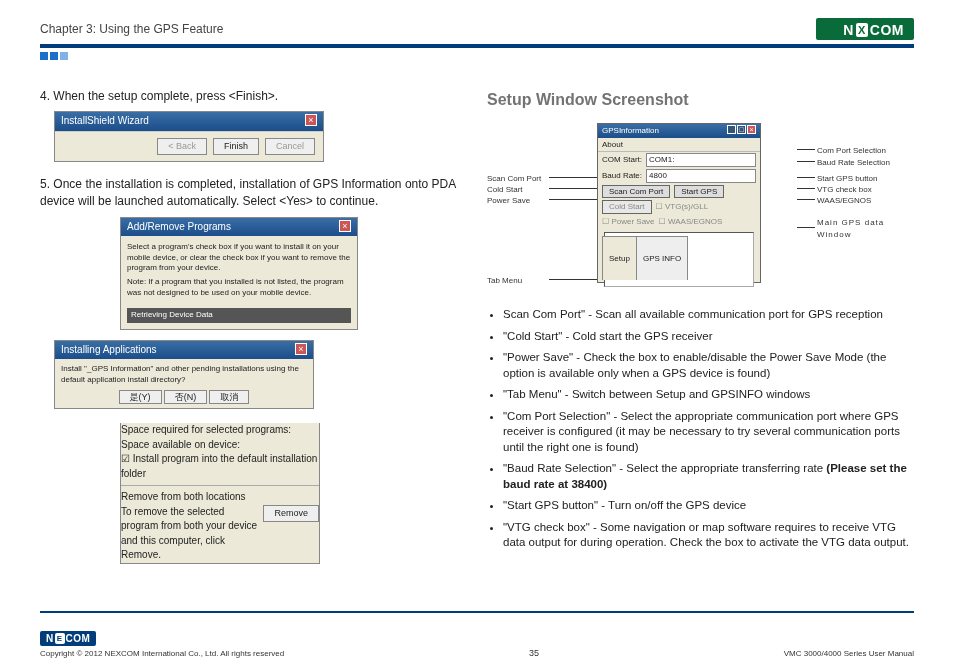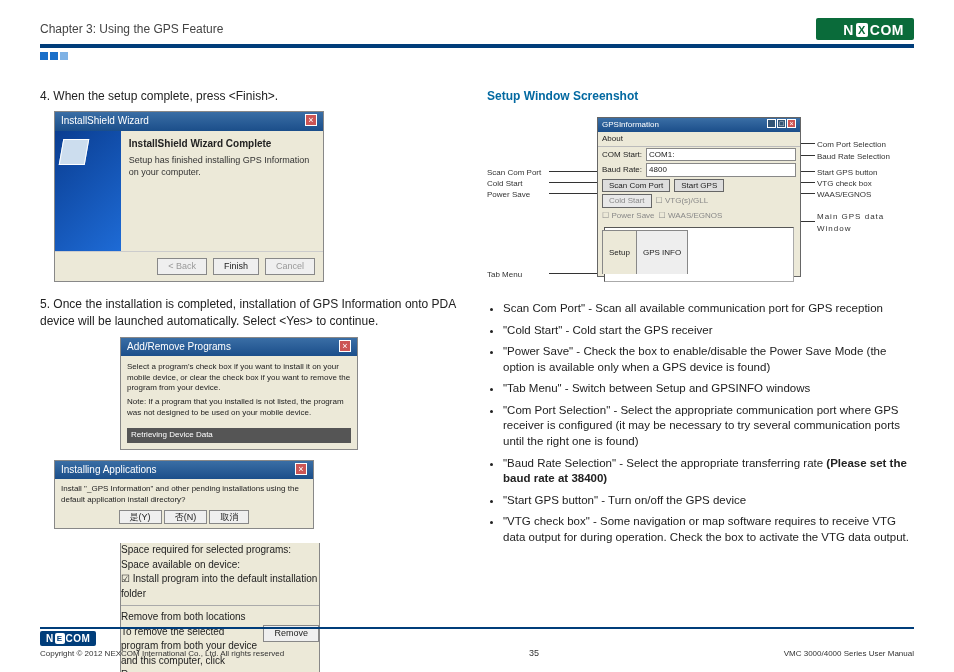--- a/index.html
+++ b/index.html
@@ -61,31 +61,31 @@
 
   .win2 { width:238px; margin-left:80px; }
   .win2 .win-body2 { padding:6px; font-size:8px; line-height:1.3; }
   .greyrow{background:#555;color:#fff;padding:2px 4px;margin:10px 0 0 0;font-size:8px;}
   .win3 { width:260px; margin-left:14px; margin-top:-4px;}
   .win3 .wb{padding:4px 6px;font-size:8px;line-height:1.4;}
   .win4 { width:200px; margin-left:80px; }
   .chk::before{content:"☑ ";}
   .sep{border-top:1px solid #aaa;margin:4px 0;}
 
-  .rhead { font-weight:bold; font-size:12px; margin-bottom:0; color:#0369a1;}
+  .rhead { font-weight:bold; font-size:16px; margin-bottom:0; color:#737373;}
   .rintro { margin-bottom:8px; }
 
   .diagram {
     position: relative;
     height: 180px;
     margin: 6px 0 10px 0;
     font-size: 8px;
   }
   .gwin {
-    position:absolute; left:110px; top:6px; width:204px; height:160px;
+    position:absolute; left:110px; top:6px; width:164px; height:160px;
     border:1px solid #666; background:#ece9d8;
   }
   .gwin-t{background:linear-gradient(#3a6ea5,#1b4e8a);color:#fff;font-size:8px;padding:1px 4px;display:flex;justify-content:space-between;}
   .gwin-t .xs{display:flex;gap:1px;} .gwin-t .xs span{width:9px;height:9px;background:#c55;border:1px solid #fff;font-size:7px;text-align:center;line-height:7px;}
   .gwin-t .xs span:first-child,.gwin-t .xs span:nth-child(2){background:#357;}
   .gmenu{font-size:8px;padding:1px 4px;border-bottom:1px solid #bbb;}
   .grow{display:flex;align-items:center;gap:4px;padding:1px 4px;font-size:8px;}
   .gsel{border:1px solid #888;background:#fff;font-size:8px;padding:0 2px;flex:1;}
   .gbtn{border:1px solid #666;background:#ddd;font-size:8px;padding:0 6px;}
   .gbtn.gdis{color:#888;background:#e8e8e8;}
@@ -97,21 +97,21 @@
 
   .lbl{position:absolute;font-size:8px;color:#333;white-space:nowrap;}
   .line{position:absolute;background:#333;height:1px;}
 
   ul.bullets { list-style: disc; padding-left: 16px; margin-top:4px;}
   ul.bullets li { margin-bottom: 6px; font-size:11.5px; line-height:1.35;}
   .bold{font-weight:bold;}
 
   .footer {
     position:absolute; bottom:14px; left:40px; right:40px;
-    border-top:2px solid #003d7a; padding-top:2px;
+    border-top:2px solid #003d7a; padding-top:18px;
     display:flex; justify-content:space-between; align-items:center;
     font-size:9px; color:#333;margin-top:39px;
   }
   .flogo{background:#003d7a;color:#fff;padding:2px 6px;font-size:10px;font-weight:bold;border-radius:2px;letter-spacing:0.5px;display:flex;align-items:center;gap:1px;}
   .flogo .e{background:#fff;color:#003d7a;border-radius:2px;padding:0 2px;font-size:8px;line-height:11px;}
   .fcopy{font-size:8px;}
   .fpage{font-size:9px;}
   .fdoc{font-size:8px;}
   .frow{display:flex;justify-content:space-between;align-items:center;width:100%;margin-top:2px;}
 </style>
@@ -136,29 +136,20 @@
 
   <div class="col">
     <ol class="main">
       <li>
         <span class="num">4.</span>
         <span class="step-text">When the setup complete, press &lt;Finish&gt;.</span>
         <div class="win">
           <div class="win-t">
             <span>InstallShield Wizard</span>
             <span class="x">×</span>
-          </div>
-          <div class="win-body">
-            <div class="win-side">
-                <div class="disc"></div>
-              </div>
-            <div class="win-main">
-              <h3>InstallShield Wizard Complete</h3>
-              <p>Setup has finished installing GPS Information on your computer.</p>
-            </div>
           </div>
           <div class="win-btns">
             <span class="btn dis">&lt; Back</span>
             <span class="btn">Finish</span>
             <span class="btn dis">Cancel</span>
           </div>
         </div>
       </li>
       <li>
         <span class="num">5.</span>

